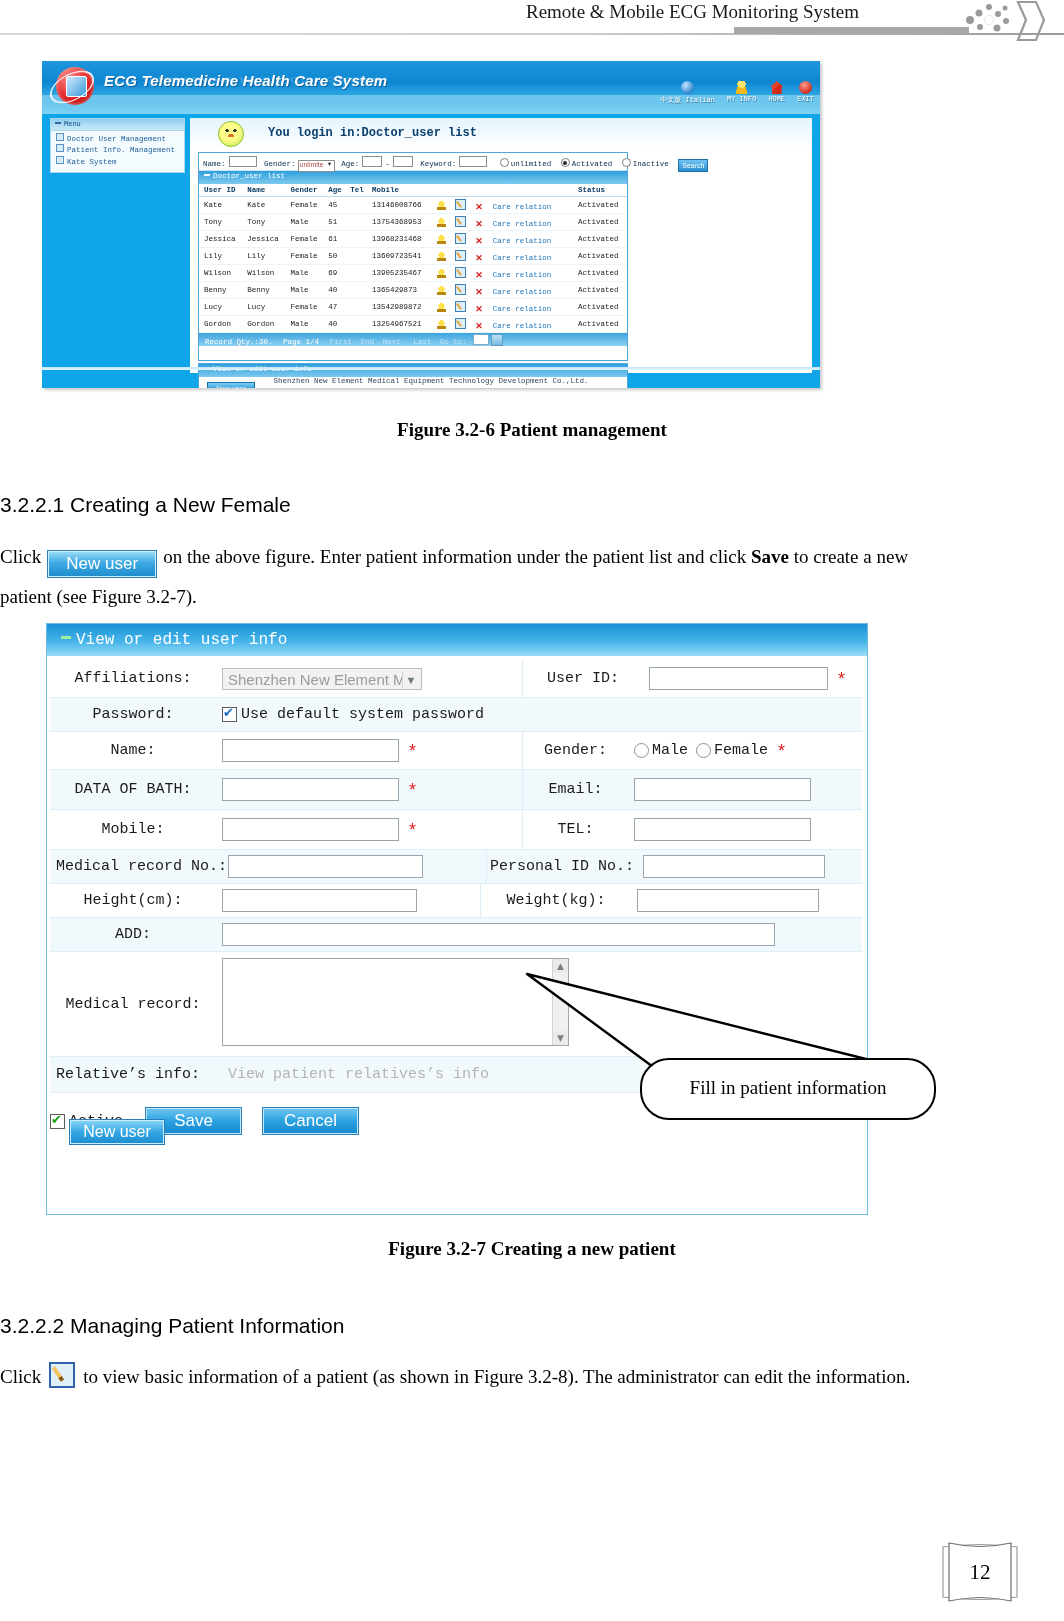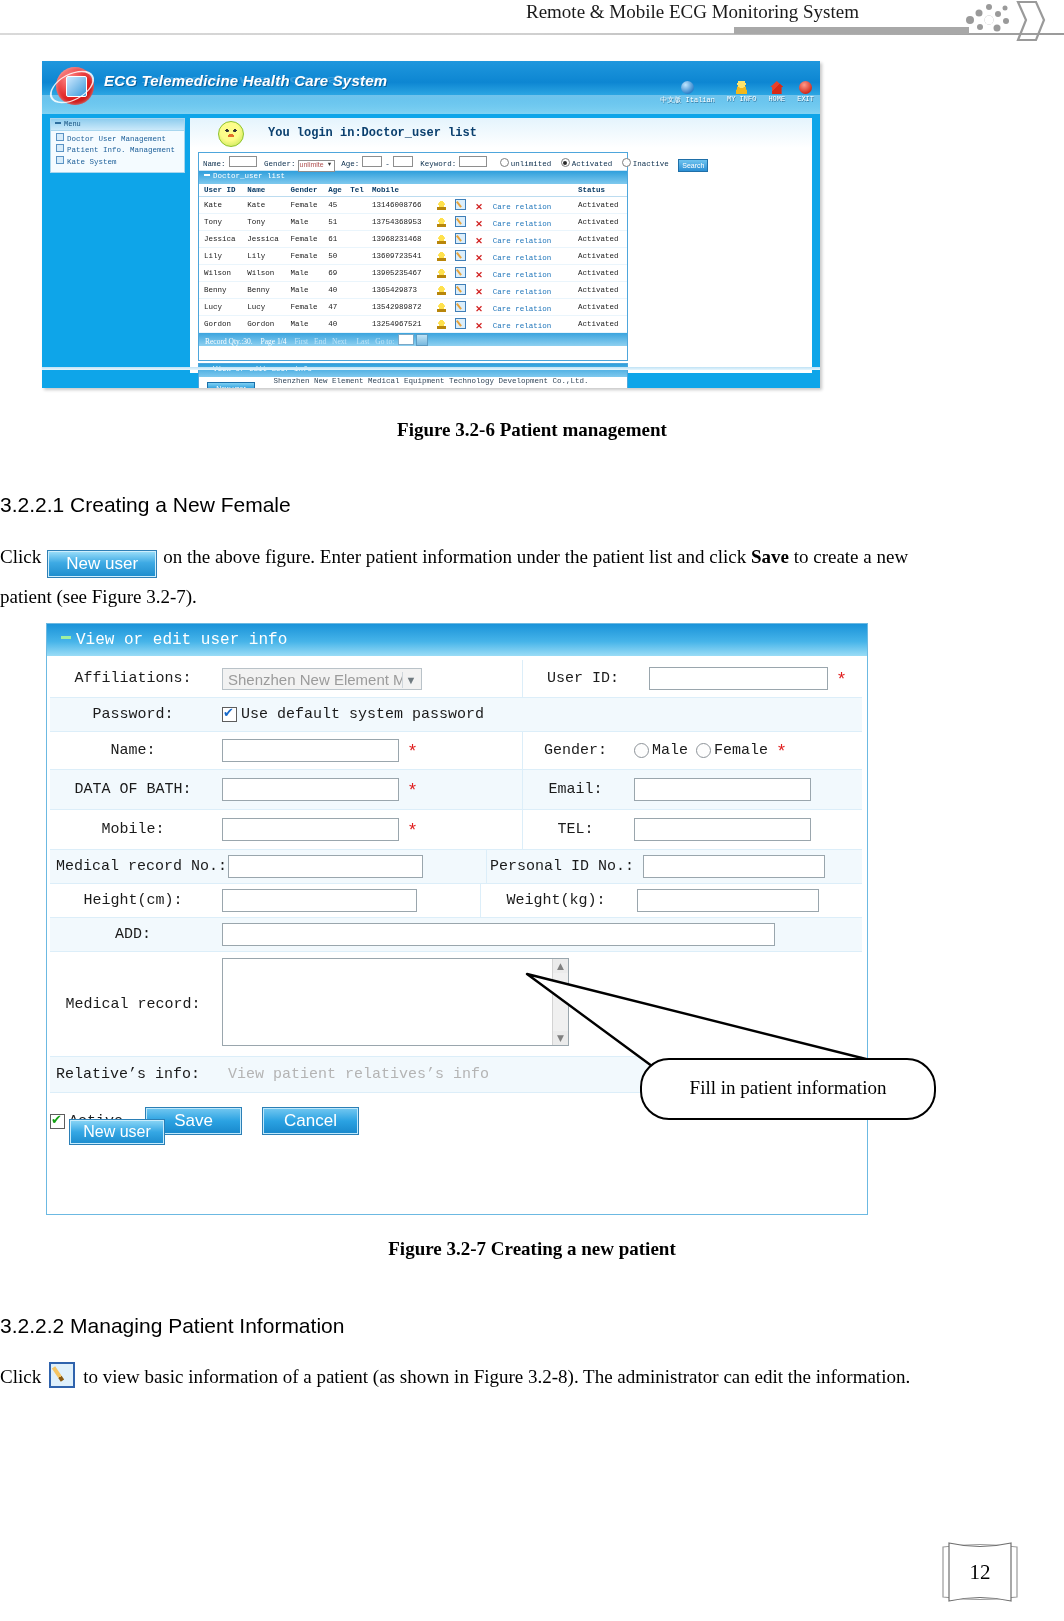--- a/index.html
+++ b/index.html
@@ -237,21 +237,21 @@
     content: ""; position: absolute; left: 2px; top: 1px;
     width: 1.5px; height: 7px; background: #e8a33a;
     transform: rotate(-38deg); transform-origin: center;
   }
   .ic-del {
     color: #d12020; font-family: "Liberation Sans", sans-serif;
     font-weight: bold; font-size: 9px; line-height: 9px; text-align: center;
   }
   .pager {
     height: 13px; background: linear-gradient(to bottom,#3ba4de,#8ed0f0);
-    font-family: Liberation Serif, serif; font-size: 7.5px;
+    font-family: Liberation Mono, monospace; font-size: 7.5px;
     color: #ffffff; padding: 1px 0 0 6px; box-sizing: border-box;
     white-space: nowrap;
   }
   .pager .dim { color: #bfe4f7; }
   .pager .goto-input {
     display: inline-block; width: 14px; height: 9px; background: #fff;
     border: 1px solid #7ba8c6; vertical-align: -1px; margin: 0 2px;
   }
   .pager .goto-btn {
     display: inline-block; width: 10px; height: 10px;

